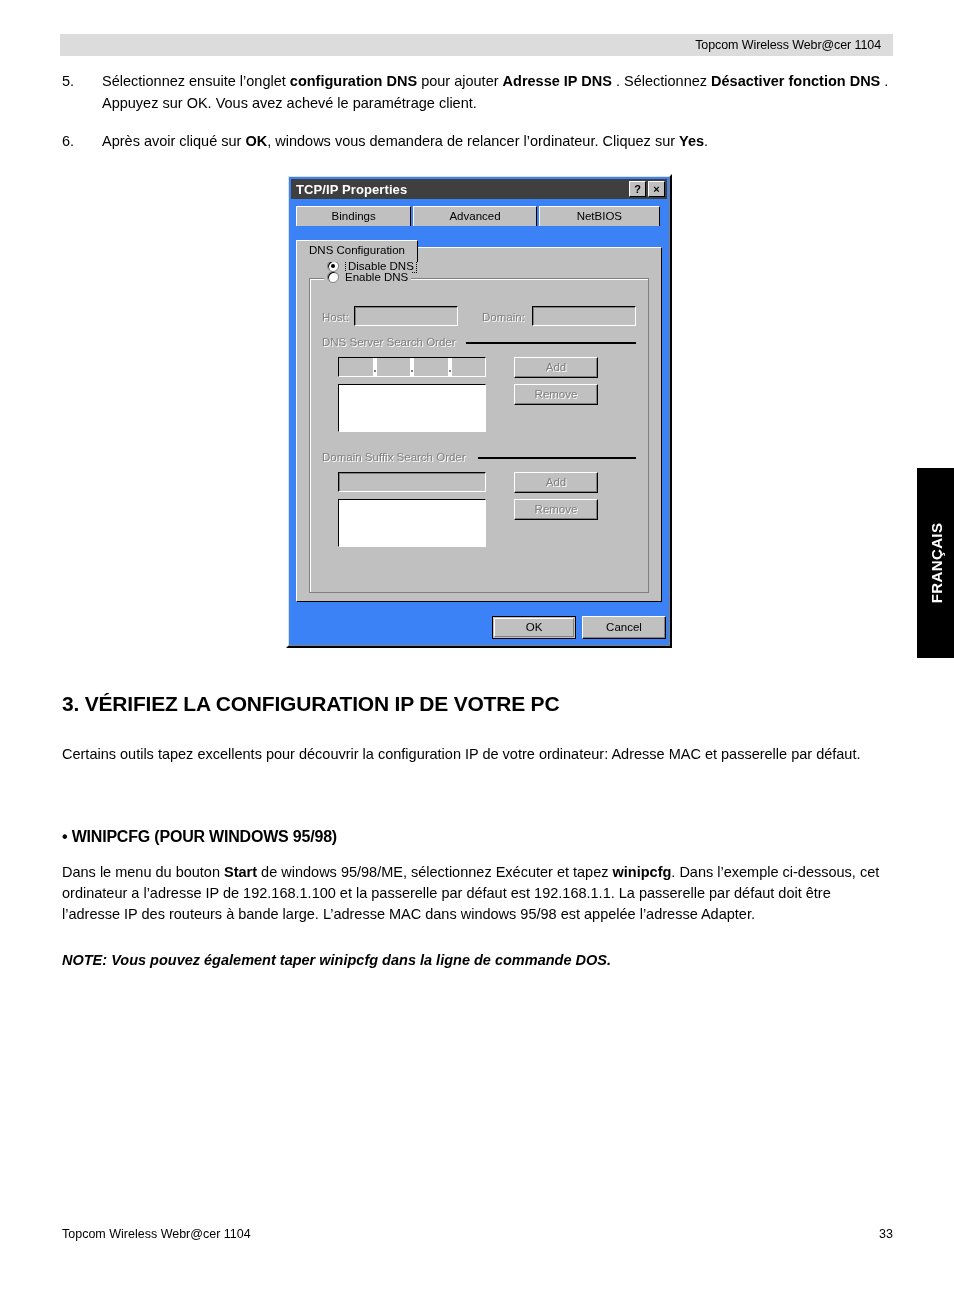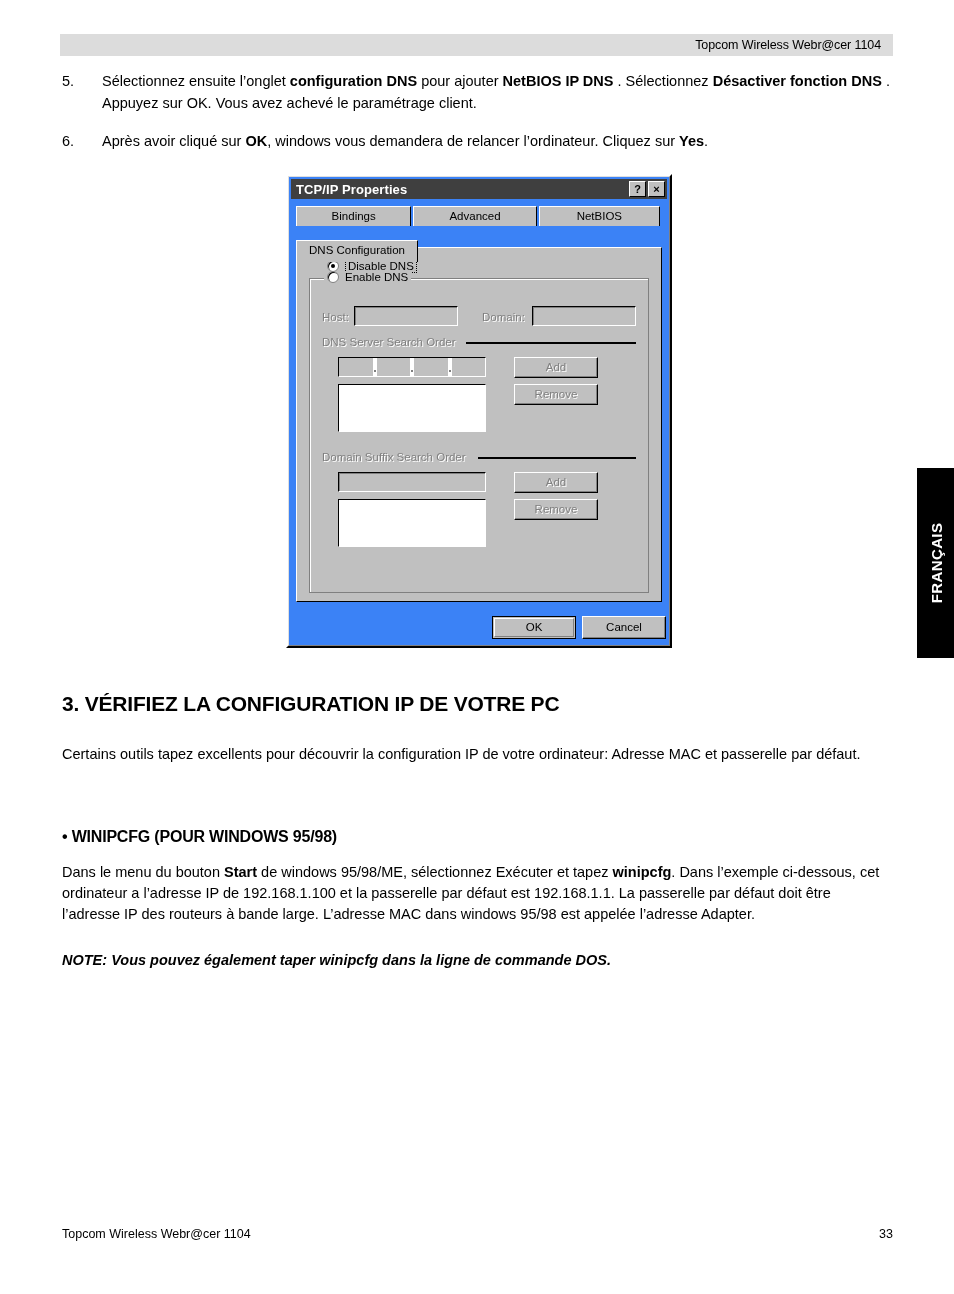--- a/index.html
+++ b/index.html
@@ -340,21 +340,21 @@
 <body>
 
 <div class="header-band">
   <div class="hdr-text">Topcom Wireless Webr@cer 1104</div>
 </div>
 
 <div class="steps">
   <div class="step">
     <div class="step-num">5.</div>
     <div class="step-body">
-      <span>Sélectionnez ensuite l’onglet  </span><span class="b">configuration DNS</span><span>  pour ajouter </span><span class="b">NetBIOS IP DNS</span><span> . Sélectionnez </span><span class="b">Désactiver fonction DNS</span><span> . Appuyez sur OK.  Vous avez achevé le paramétrage client.</span>
+      <span>Sélectionnez ensuite l’onglet  </span><span class="b">configuration DNS</span><span>  pour ajouter </span><span class="b">Adresse IP DNS</span><span> . Sélectionnez </span><span class="b">Désactiver fonction DNS</span><span> . Appuyez sur OK.  Vous avez achevé le paramétrage client.</span>
     </div>
   </div>
   <div class="step">
     <div class="step-num">6.</div>
     <div class="step-body">
       <span>Après avoir cliqué sur </span><span class="b">OK</span><span>, windows vous demandera de relancer l’ordinateur. Cliquez sur </span><span class="b">Yes</span><span>.</span>
     </div>
   </div>
 </div>
 

